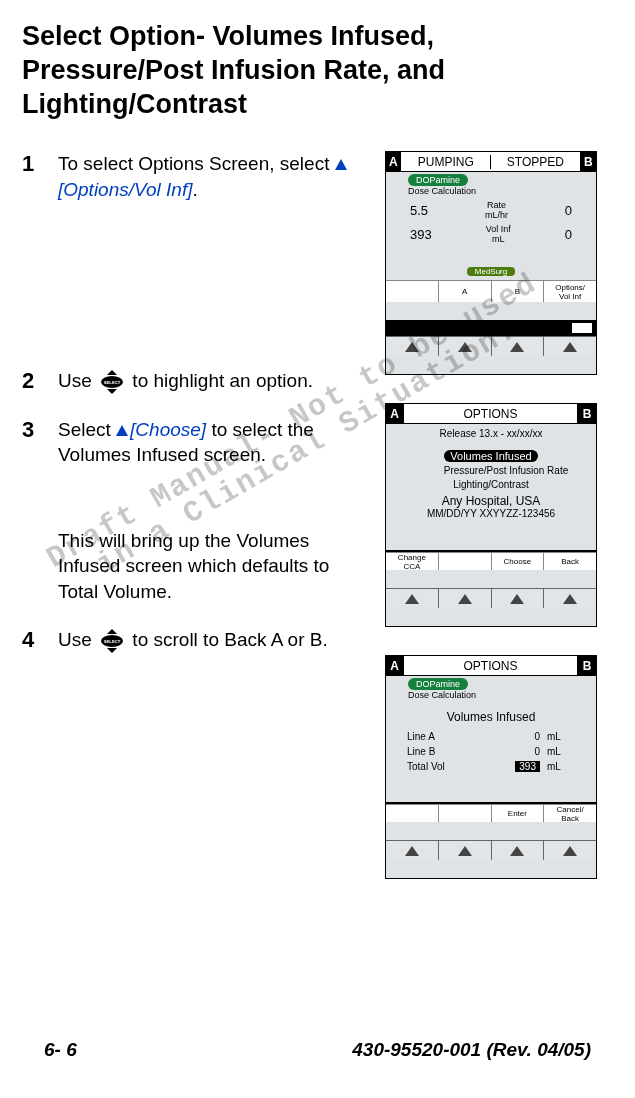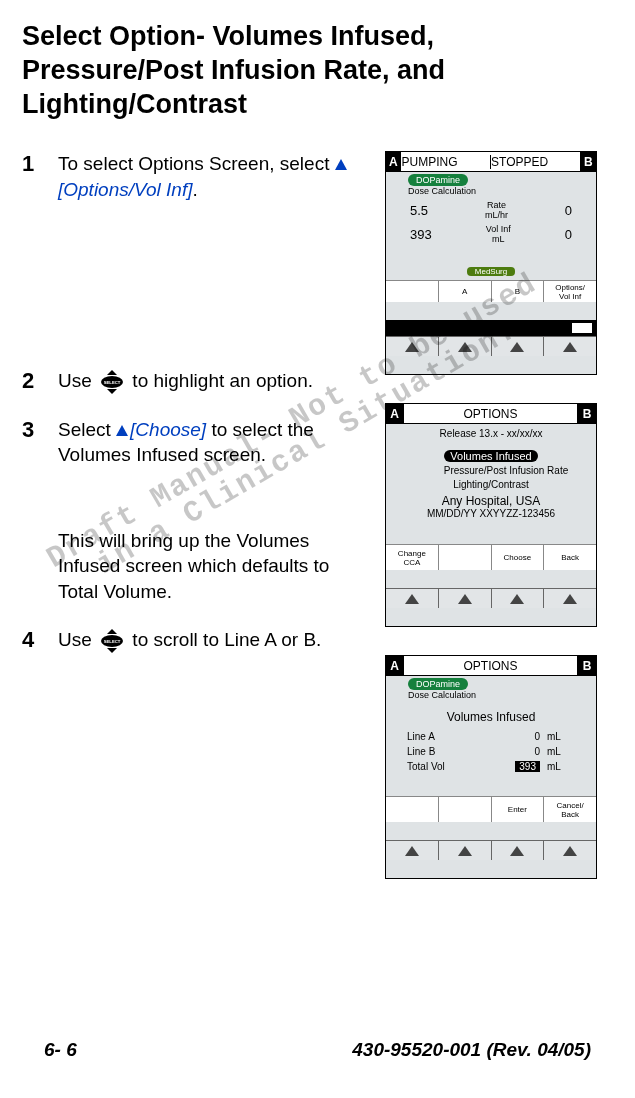--- a/index.html
+++ b/index.html
@@ -138,21 +138,21 @@
   }
   .status-strip .batt {
     margin-left: auto;
     margin-right: 4px;
     width: 20px; height: 10px;
     background:#fff;
   }
   .softkey-labels {
     position: absolute;
     bottom: 18px; left: 0; right: 0;
-    height: 26px;
+    height: 18px;
     display: flex;
     font-size: 8px;
   }
   .softkey-labels > div {
     flex: 1 1 0;
     display: flex;
     align-items: center;
     justify-content: center;
     text-align: center;
     background:#fff;
@@ -206,21 +206,21 @@
     margin-left:18px;
     margin-top:4px;
     width:170px;
   }
   .vol-table tr td:nth-child(2){ text-align:right; padding-right:4px; }
   .vol-table tr td:nth-child(3){ text-align:left; width:26px; }
   .hl-val { background:#000; color:#fff; padding:0 4px; }
   .half-mid {
     display:flex; width:100%;
   }
-  .half-mid > div{ flex:1 1 0; border-right:1px solid #000;}
+  .half-mid > div{ flex:1 1 0; text-align:center; border-right:1px solid #000;}
   .half-mid > div:last-child{ border-right:none; }
 
   
   .watermark {
     position: absolute;
     left: 50px;
     top: 520px;
     transform: rotate(-30deg);
     transform-origin: left bottom;
     font-family: "Courier New", monospace;
@@ -303,21 +303,21 @@
     <div class="step">
       <div class="step-num">4</div>
       <div class="step-body">
         <span>Use </span><span class="select-icon">
           <svg viewBox="0 0 26 26">
                 <polygon points="13,1 18,6 8,6" fill="#000"></polygon>
                 <ellipse cx="13" cy="13" rx="11" ry="6" fill="#000"></ellipse>
                 <text x="13" y="15" font-size="4.2" text-anchor="middle" fill="#fff" font-family="Arial" font-weight="bold">SELECT</text>
                 <polygon points="13,25 18,20 8,20" fill="#000"></polygon>
               </svg>
-        </span><span> to scroll to Line A or B.</span>
+        </span><span> to scroll to Back A or B.</span>
       </div>
     </div>
 
   </div>
 
   <div class="right-col">
     <div class="screens">
 
       <div class="screen">
         <div class="scr-top">

